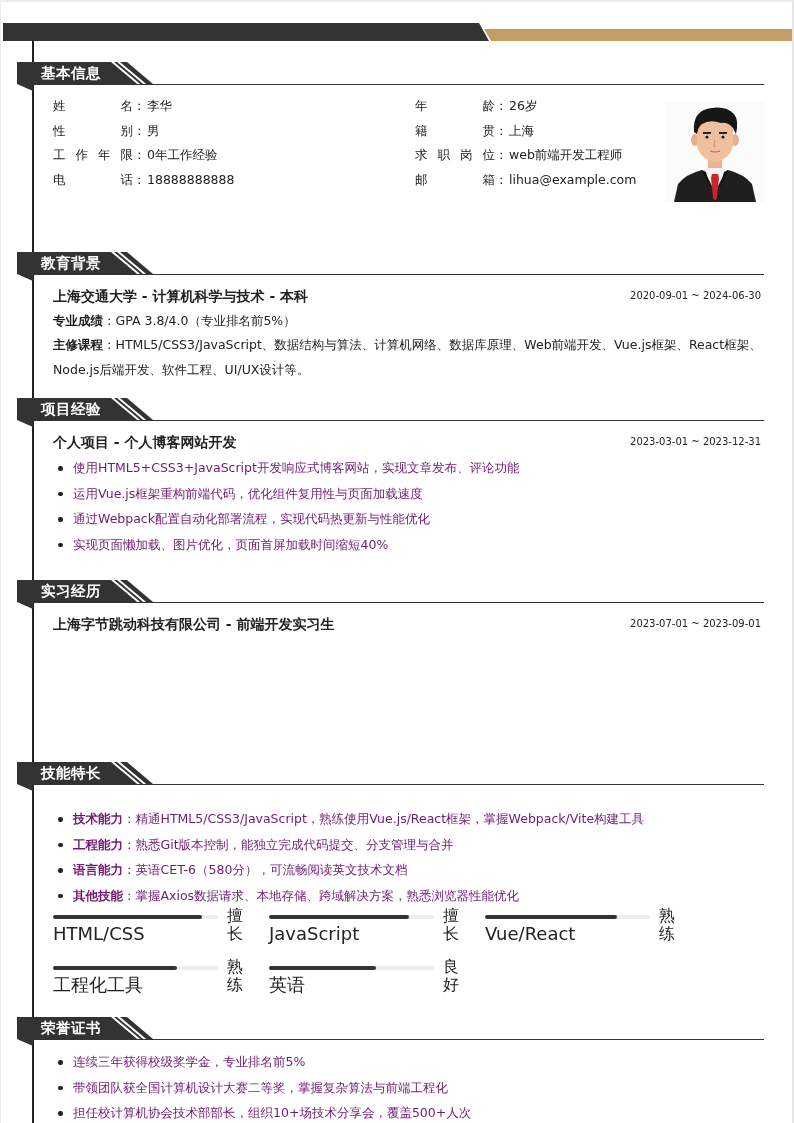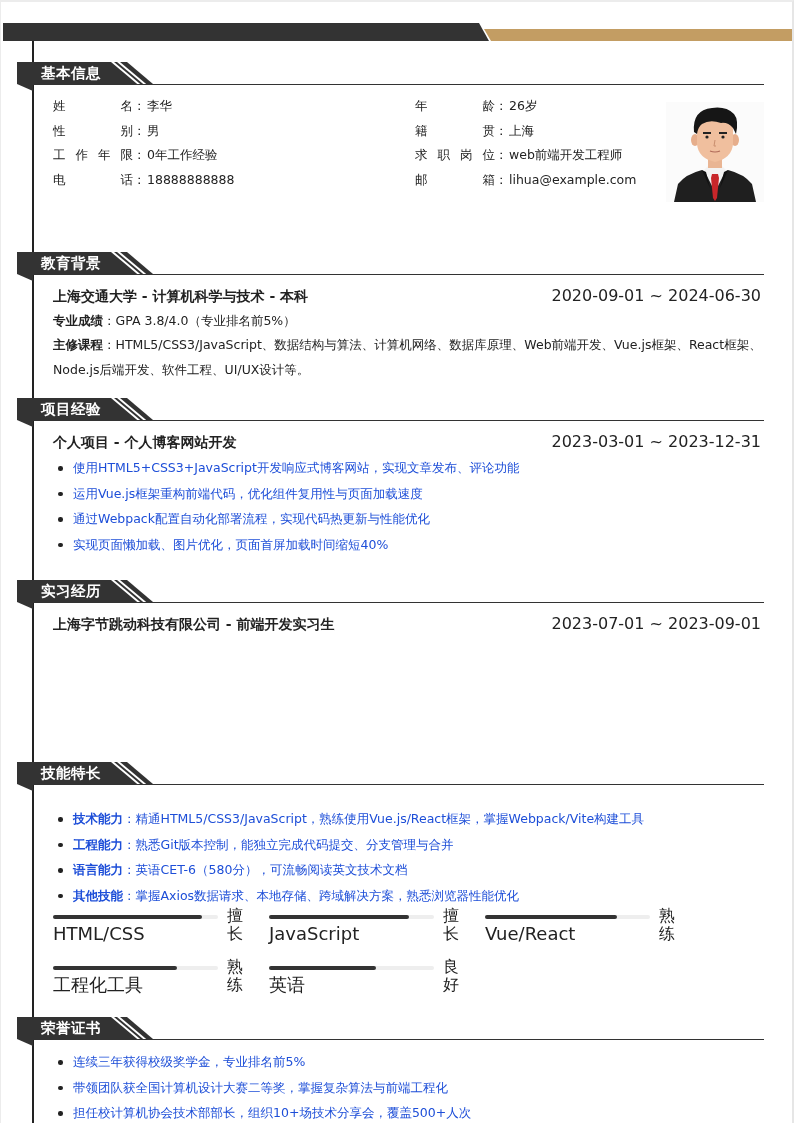--- a/index.html
+++ b/index.html
@@ -28,26 +28,26 @@
 
   
   .info-grid { position: absolute; left: 52px; top: 94px; width: 600px; }
   .info-row { position: absolute; height: 20px; line-height: 20px; font-size: 12.5px; color: #222; }
   .info-label { display: inline-block; width: 80px; text-align: justify; text-align-last: justify; }
   .info-colon { display: inline-block; width: 14px; text-align: left; padding-left: 0; }
   .info-value { display: inline-block; }
   .photo { position: absolute; left: 665px; top: 100px; width: 98px; height: 100px; background: #fbfbfb; overflow: hidden; }
 
   .row-title { position: absolute; left: 52px; font-weight: bold; font-size: 14px; line-height: 18px; }
-  .row-date { position: absolute; right: 31px; font-size: 16px; line-height: 18px; color: #222; text-align: right; }
+  .row-date { position: absolute; right: 31px; font-size: 10px; line-height: 18px; color: #222; text-align: right; }
   .para { position: absolute; left: 52px; width: 712px; font-size: 12.5px; line-height: 25px; color: #222; }
   .para b { font-weight: bold; }
 
   .bullets { position: absolute; left: 52px; width: 712px; list-style: none; }
-  .bullets li { position: relative; padding-left: 20px; height: 25.5px; line-height: 25.5px; font-size: 12.5px; color: #1d4ed8; }
+  .bullets li { position: relative; padding-left: 20px; height: 25.5px; line-height: 25.5px; font-size: 12.5px; color: #701a75; }
   .bullets li::before { content: ""; position: absolute; left: 5px; top: 11px; width: 4.5px; height: 4.5px; border-radius: 50%; background: #222; }
   .bullets li b { font-weight: bold; }
 
   .skill { position: absolute; width: 200px; height: 42px; }
   .skill-track { position: absolute; left: 0; top: 8px; width: 165px; height: 4px; background: #eeeeee; border-radius: 2px; }
   .skill-fill { position: absolute; left: 0; top: 0; height: 4px; background: #333; border-radius: 2px; }
   .skill-level { position: absolute; left: 174px; top: 0; font-size: 16px; line-height: 18px; }
   .skill-name { position: absolute; left: 0; top: 18px; font-size: 18px; line-height: 18px; }
 </style>
 </head>

